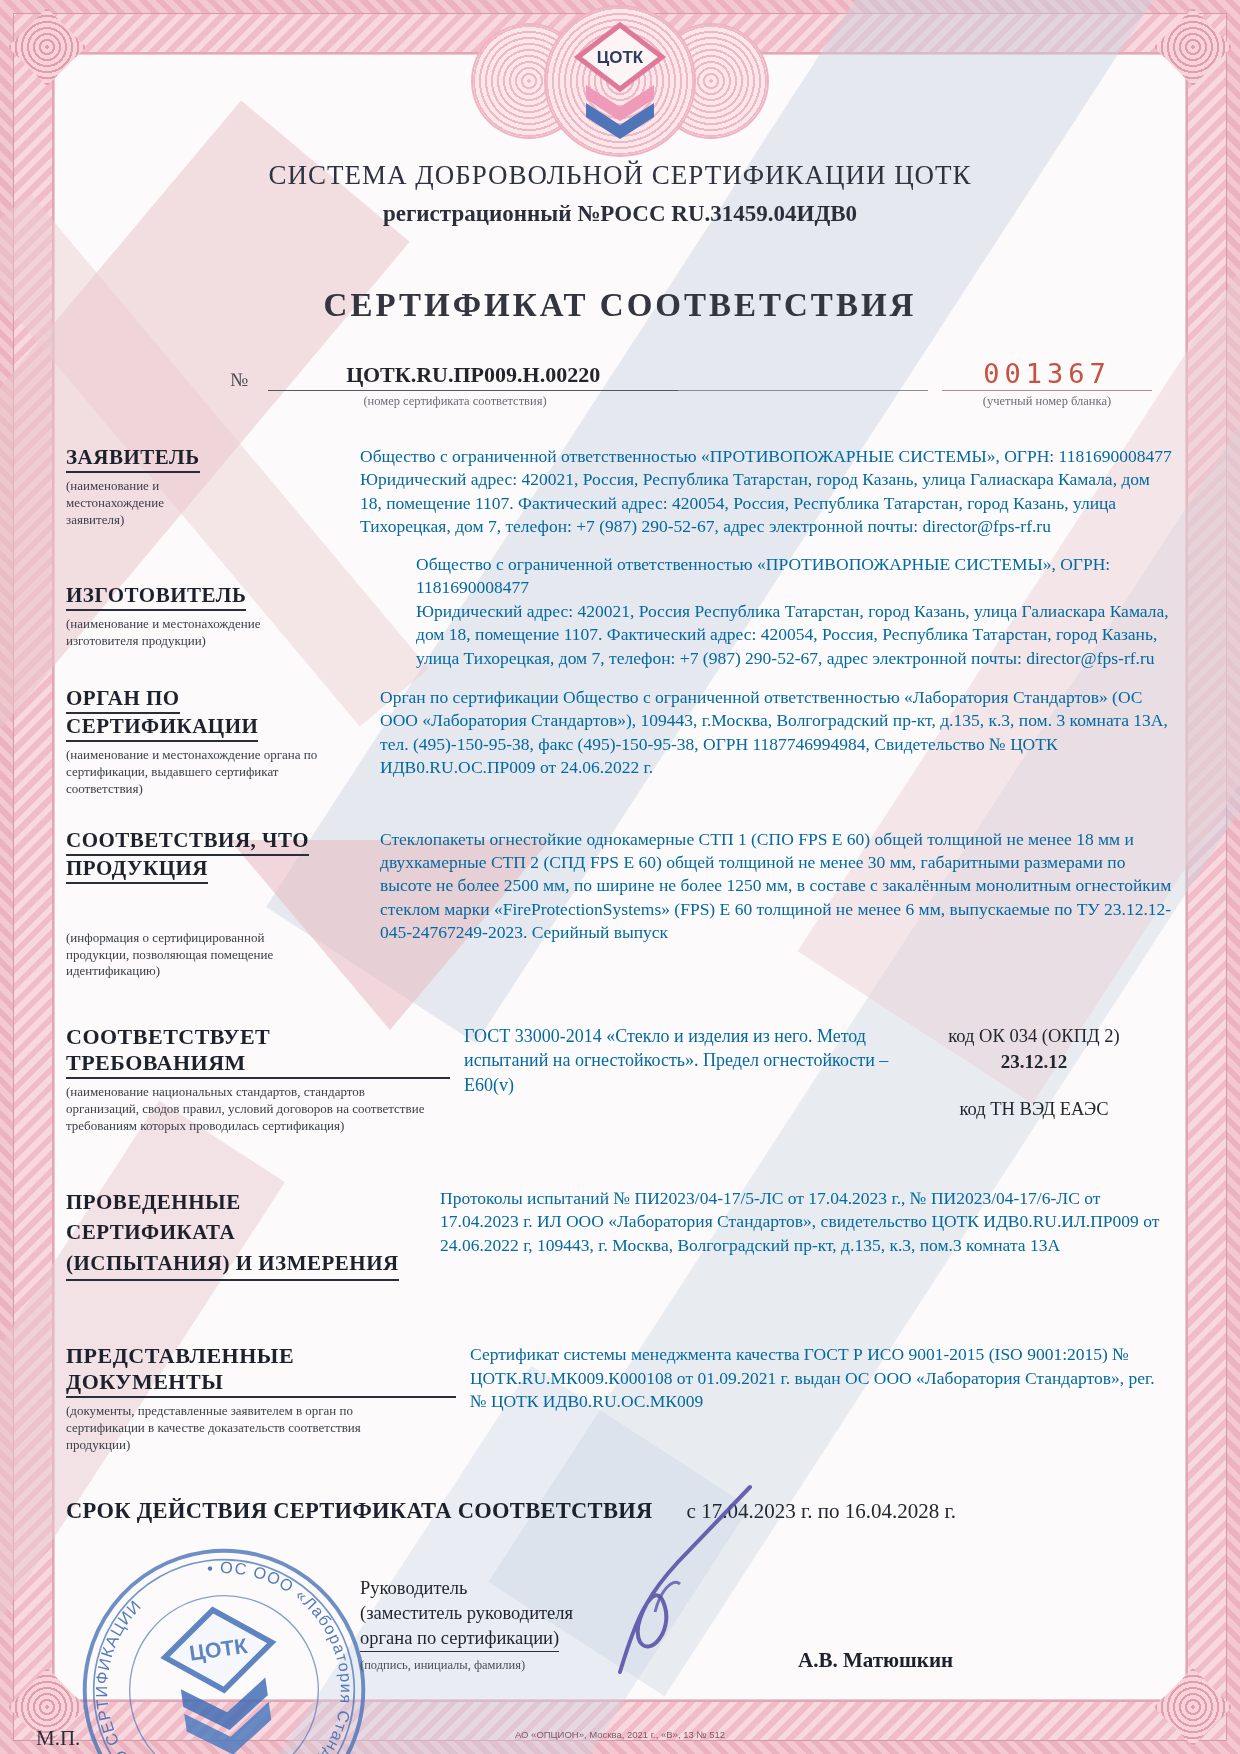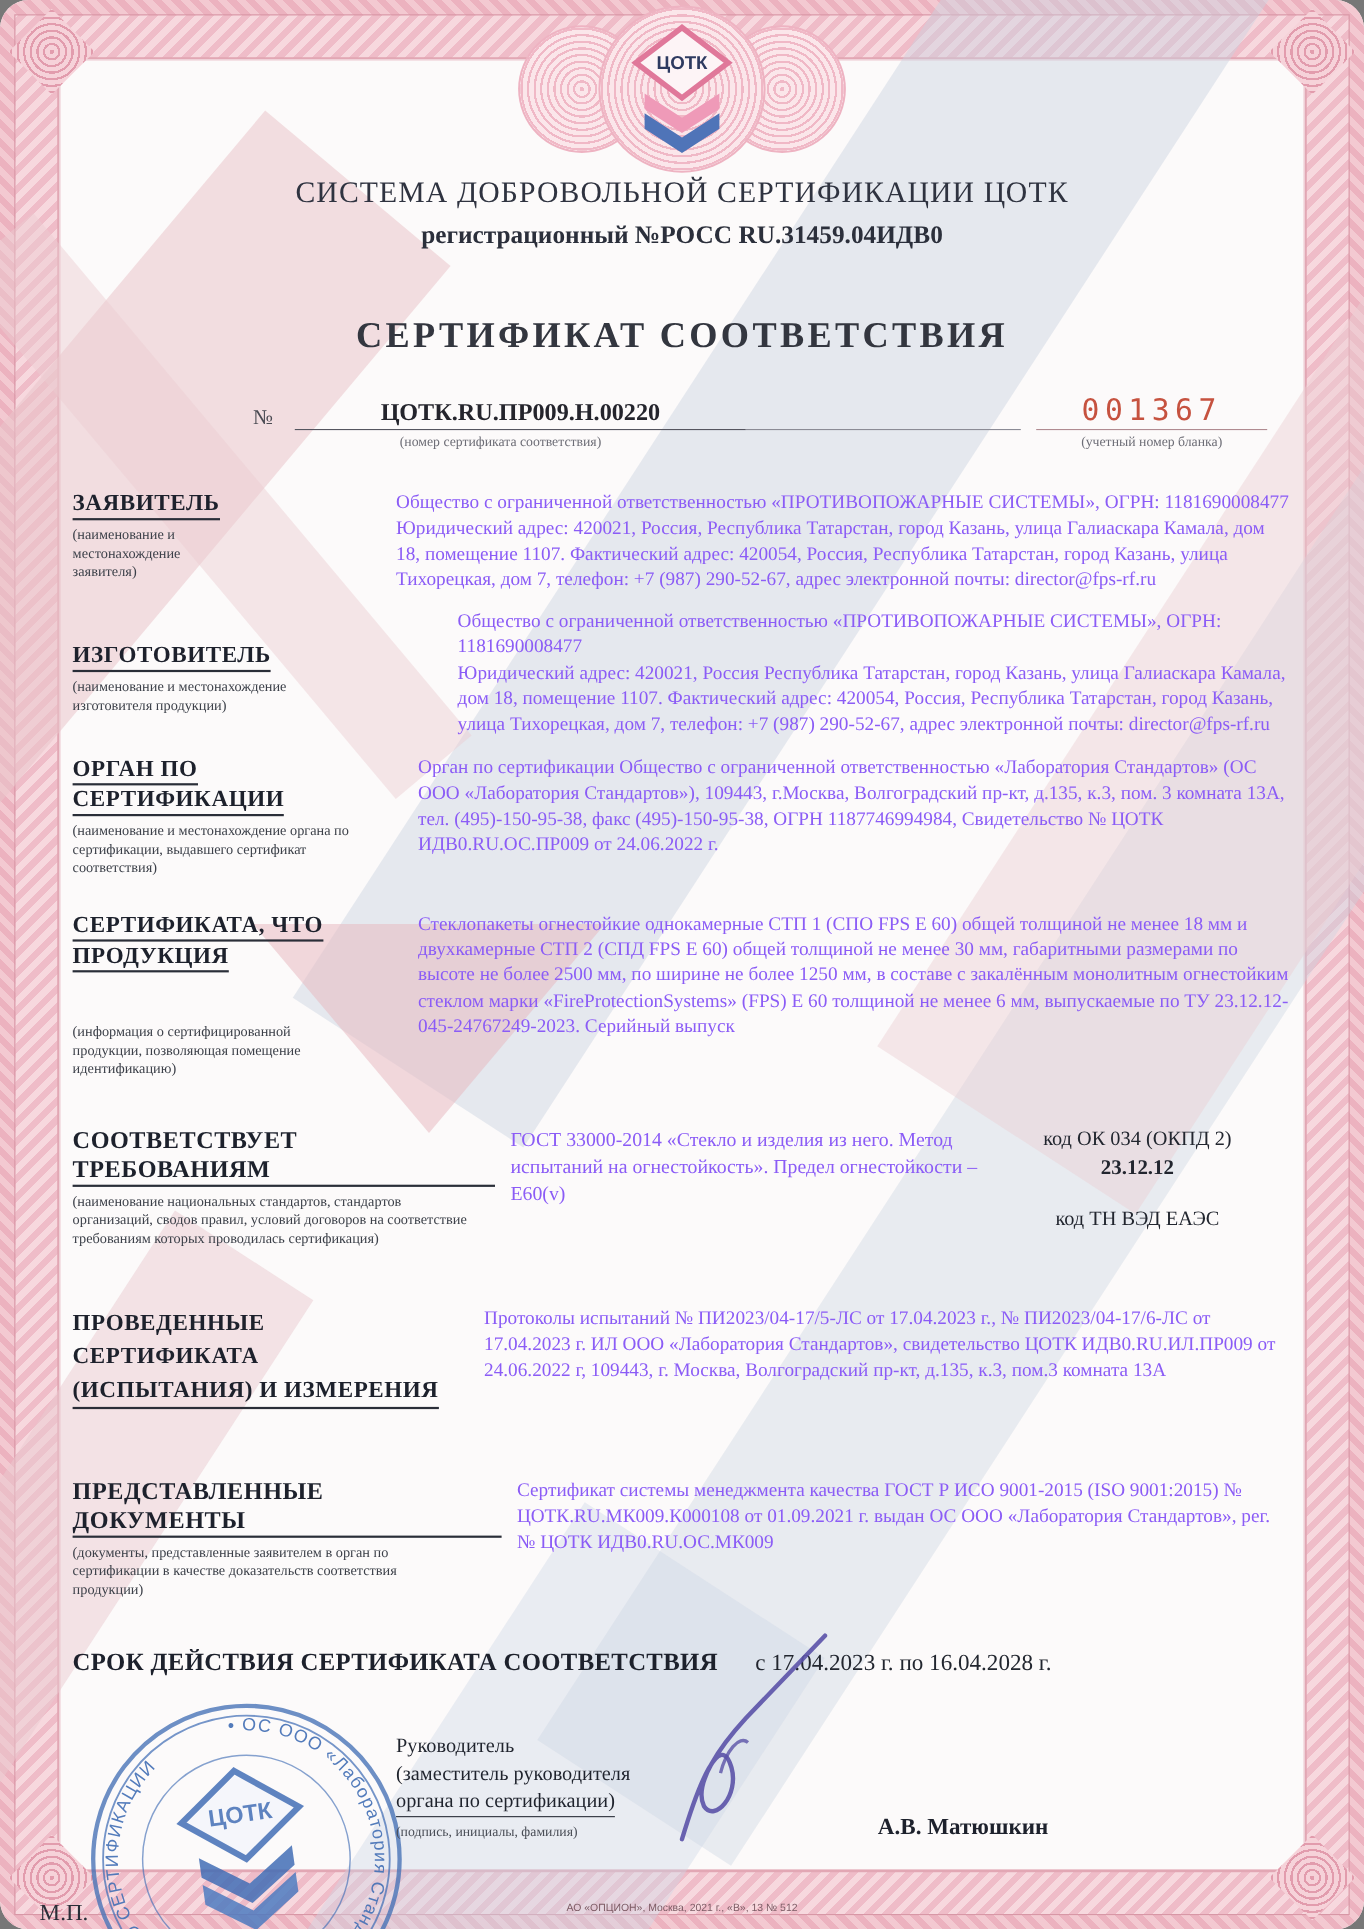--- a/index.html
+++ b/index.html
@@ -1,19 +1,19 @@
 <!DOCTYPE html>
 <html><head>
 <meta charset="utf-8">
 <style>
   html,body{margin:0;padding:0;background:#777;}
   .page{
     position:relative;width:1240px;height:1754px;margin:0 auto;
     background:#fbf8f7;overflow:hidden;
-    font-family:"Liberation Serif","DejaVu Serif",serif;color:#232733;border-radius:26px;
+    font-family:"Liberation Serif","DejaVu Serif",serif;color:#232733;
   }
   
   .border-band{position:absolute;inset:0;
     background:repeating-linear-gradient(45deg,#f3c9d1 0 6px,#ecb2bf 6px 12px);}
   .border-band::before{content:"";position:absolute;inset:13px;
     background:repeating-linear-gradient(-45deg,#f7d8de 0 6px,#efbcc8 6px 12px);
     border:1px solid #d897a6;}
   .inner-sheet{position:absolute;inset:54px;background:#fcfafa;
     box-shadow:0 0 0 2px #e2a7b4, inset 0 0 0 1px #ecc8d0;}
   .corner{position:absolute;width:78px;height:78px;z-index:2;
@@ -54,21 +54,21 @@
   .num-gap{flex:1;border-bottom:1.5px solid #8b8b95;height:1px;margin:0 14px 0 0;}
   .blank-num{flex:0 0 210px;text-align:center;font-family:"DejaVu Sans Mono",monospace;
     font-size:27px;letter-spacing:5px;color:#c6523f;border-bottom:1.5px solid #b08b91;padding-bottom:1px;}
   .cap-row{display:flex;margin:3px 28px 0 190px;font-size:12.5px;color:#6d6d76;}
   .cap-num{flex:0 0 410px;text-align:center;}
   .cap-gap{flex:1;}
   .cap-blank{flex:0 0 210px;text-align:center;}
   
   .sec{display:flex;margin:0 6px;}
   .lcol{flex:0 0 280px;padding-right:14px;}
-  .bcol{flex:1;font-size:17.5px;line-height:1.34;color:#8b5cf6;}
+  .bcol{flex:1;font-size:17.5px;line-height:1.34;color:#0369a1;}
   .slabel{font-size:21px;font-weight:bold;color:#1d212c;letter-spacing:.5px;}
   .ul{border-bottom:2px solid #2a2e38;display:inline-block;padding-bottom:1px;}
   .ssub{font-size:13px;line-height:1.3;color:#3c4049;margin-top:5px;}
   .sec-applicant{margin-top:36px;}
   .sec-manufacturer{margin-top:14px;}
   .sec-manufacturer .bcol{padding-left:56px;}
   .sec-organ{margin-top:16px;}
   .sec-organ .lcol{flex-basis:300px;}
   .sec-product{margin-top:30px;}
   .sec-product .lcol{flex-basis:300px;}
@@ -174,21 +174,21 @@
       <div class="lcol">
         <div class="slabel"><span class="ul">ОРГАН ПО</span></div>
         <div class="slabel"><span class="ul">СЕРТИФИКАЦИИ</span></div>
         <div class="ssub" style="width:270px">(наименование и местонахождение органа по сертификации, выдавшего сертификат соответствия)</div>
       </div>
       <div class="bcol">Орган по сертификации Общество с ограниченной ответственностью «Лаборатория Стандартов» (ОС ООО «Лаборатория Стандартов»), 109443, г.Москва, Волгоградский пр-кт, д.135, к.3, пом. 3 комната 13А, тел. (495)-150-95-38, факс (495)-150-95-38, ОГРН 1187746994984, Свидетельство № ЦОТК ИДВ0.RU.ОС.ПР009 от 24.06.2022 г.</div>
     </div>
 
     <div class="sec sec-product">
       <div class="lcol">
-        <div class="slabel"><span class="ul">СЕРТИФИКАТА, ЧТО</span></div>
+        <div class="slabel"><span class="ul">СООТВЕТСТВИЯ, ЧТО</span></div>
         <div class="slabel"><span class="ul">ПРОДУКЦИЯ</span></div>
         <div class="ssub" style="width:230px;margin-top:46px">(информация о сертифицированной продукции, позволяющая помещение идентификацию)</div>
       </div>
       <div class="bcol">Стеклопакеты огнестойкие однокамерные СТП 1 (СПО FPS Е 60) общей толщиной не менее 18 мм и двухкамерные СТП 2 (СПД FPS Е 60) общей толщиной не менее 30 мм, габаритными размерами по высоте не более 2500 мм, по ширине не более 1250 мм, в составе с закалённым монолитным огнестойким стеклом марки «FireProtectionSystems» (FPS) Е 60 толщиной не менее 6 мм, выпускаемые по ТУ 23.12.12-045-24767249-2023. Серийный выпуск</div>
     </div>
 
     <div class="sec sec-req">
       <div class="lcol" style="flex-basis:auto">
         <div class="slabel" style="font-size:22px"><span class="ul">СООТВЕТСТВУЕТ ТРЕБОВАНИЯМ</span></div>
         <div class="ssub" style="width:370px">(наименование национальных стандартов, стандартов организаций,  сводов правил, условий договоров на соответствие требованиям которых проводилась сертификация)</div>

